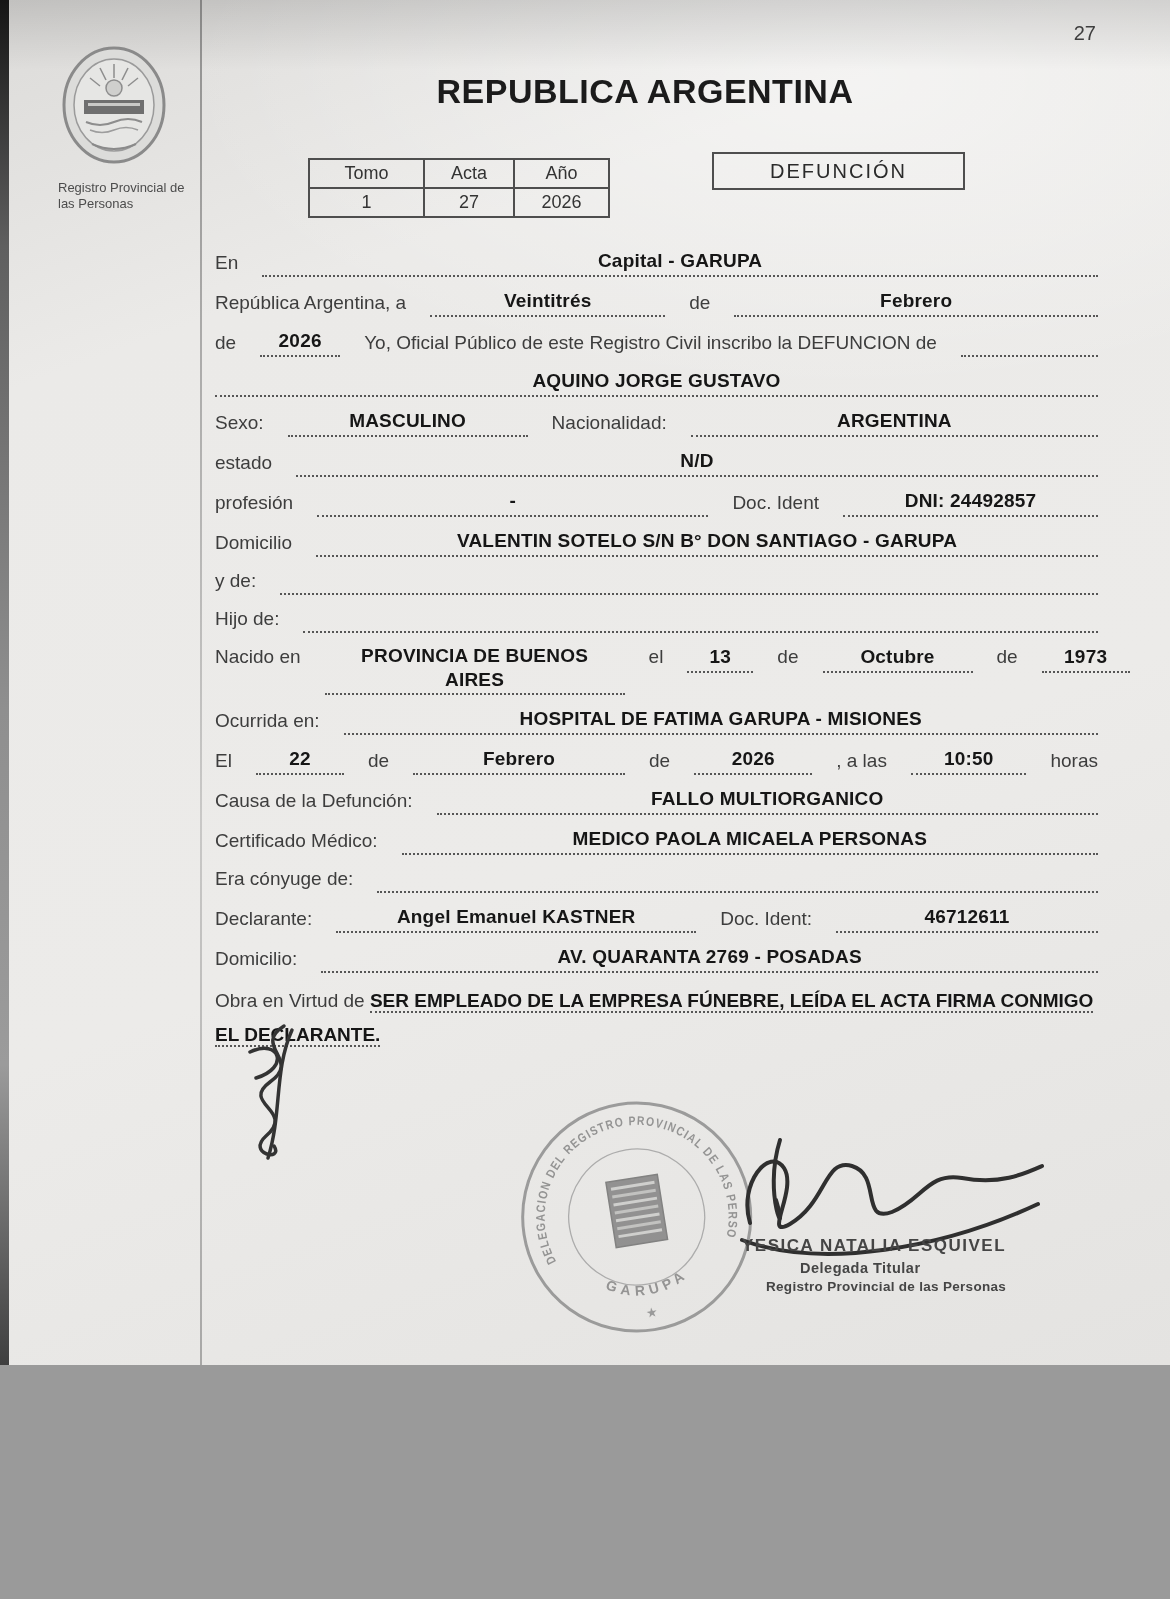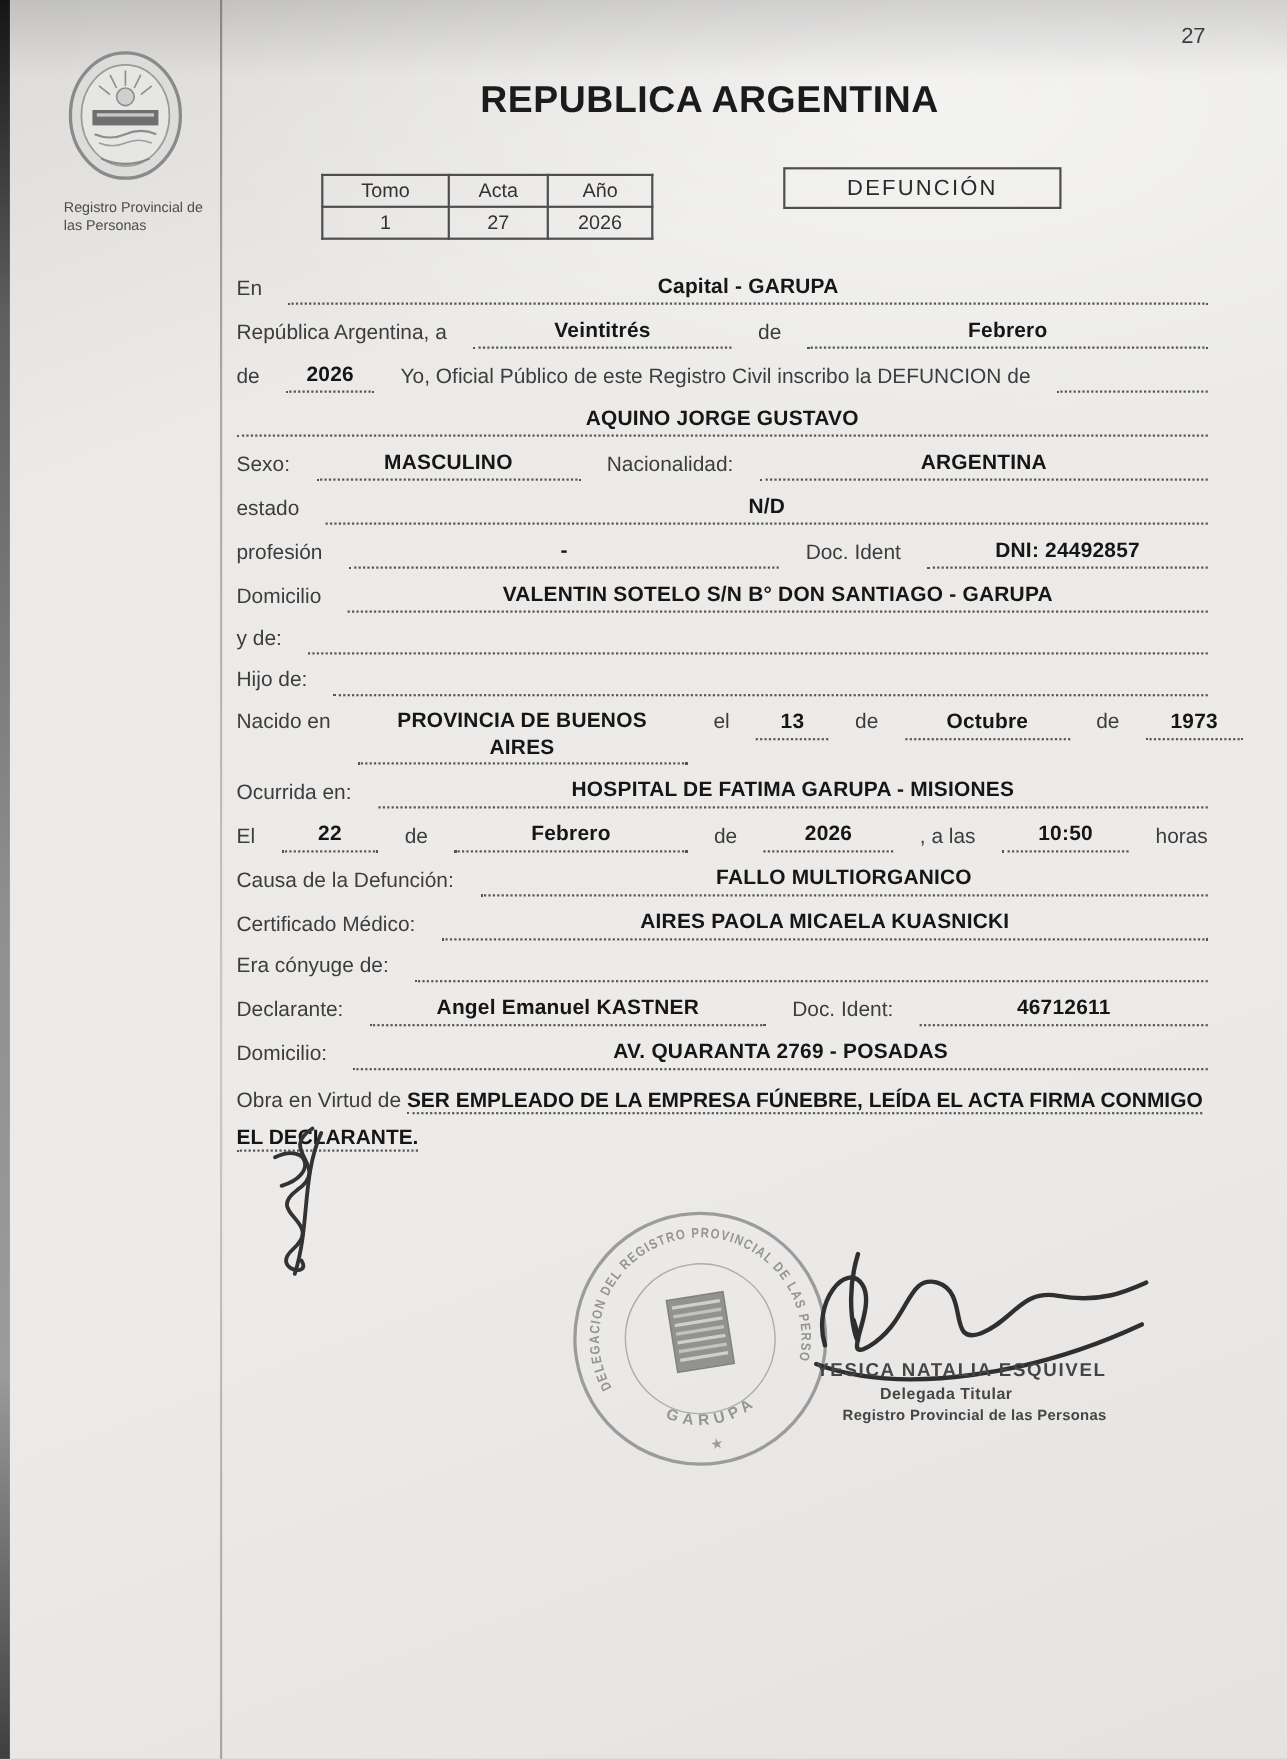--- a/index.html
+++ b/index.html
@@ -1,20 +1,20 @@
 <!DOCTYPE html>
 <html><head>
 <meta charset="utf-8">
 <style>
   * { margin:0; padding:0; box-sizing:border-box; }
   html,body { background:#9a9a9a; }
   body { font-family:"Liberation Sans", sans-serif; }
 
   .page {
-    position:relative; width:1170px; height:1599px; margin:0 auto;
+    position:relative; width:1170px; height:1365px; margin:0 auto;
     background:
       radial-gradient(1100px 520px at 72% 6%, rgba(255,255,255,.45), rgba(255,255,255,0) 60%),
       linear-gradient(160deg, #dcdbd9 0%, #ebeae8 22%, #ecebe9 60%, #e4e3e1 100%);
     overflow:hidden; color:#333;
   }
   .page::before {
     content:""; position:absolute; left:0; right:0; top:0; height:70px;
     background:linear-gradient(to bottom, rgba(0,0,0,.12), rgba(0,0,0,0));
     pointer-events:none;
   }
@@ -30,21 +30,21 @@
   .page-number { position:absolute; top:22px; right:74px; font-size:20px; color:#3e3e3e; }
 
   .logo-block { position:absolute; left:58px; top:44px; width:146px; text-align:left; }
   .logo-caption { margin-top:10px; font-size:13px; line-height:16px; color:#4c4c4c; }
 
   .doc-title {
     position:absolute; left:215px; top:72px; width:860px; text-align:center;
     font-size:34px; font-weight:bold; letter-spacing:.5px; color:#1b1b1b;
   }
 
-  .acta-table { position:absolute; left:292px; top:158px; border-collapse:collapse; font-size:18px; color:#333; }
+  .acta-table { position:absolute; left:308px; top:158px; border-collapse:collapse; font-size:18px; color:#333; }
   .acta-table td { border:2px solid #4e4e4e; text-align:center; padding:3px 10px; height:28px; }
   .acta-table .c-tomo { width:115px; }
   .acta-table .c-acta { width:90px; }
   .acta-table .c-ano  { width:95px; }
 
   .type-box {
     position:absolute; left:712px; top:152px; width:253px; height:38px;
     border:2px solid #4e4e4e; text-align:center; line-height:34px;
     font-size:20px; letter-spacing:2px; color:#2a2a2a;
   }
@@ -212,21 +212,21 @@
       <span class="lbl">horas</span>
     </div>
 
     <div class="row">
       <span class="lbl">Causa de la Defunción:</span>
       <span class="dots grow"><span class="val">FALLO MULTIORGANICO</span></span>
     </div>
 
     <div class="row">
       <span class="lbl">Certificado Médico:</span>
-      <span class="dots grow"><span class="val">AIRES PAOLA MICAELA KUASNICKI</span></span>
+      <span class="dots grow"><span class="val">MEDICO PAOLA MICAELA PERSONAS</span></span>
     </div>
 
     <div class="row">
       <span class="lbl">Era cónyuge de:</span>
       <span class="dots grow"><span class="val"></span></span>
     </div>
 
     <div class="row">
       <span class="lbl">Declarante:</span>
       <span class="dots" style="flex:0 0 360px;"><span class="val">Angel Emanuel KASTNER</span></span>

